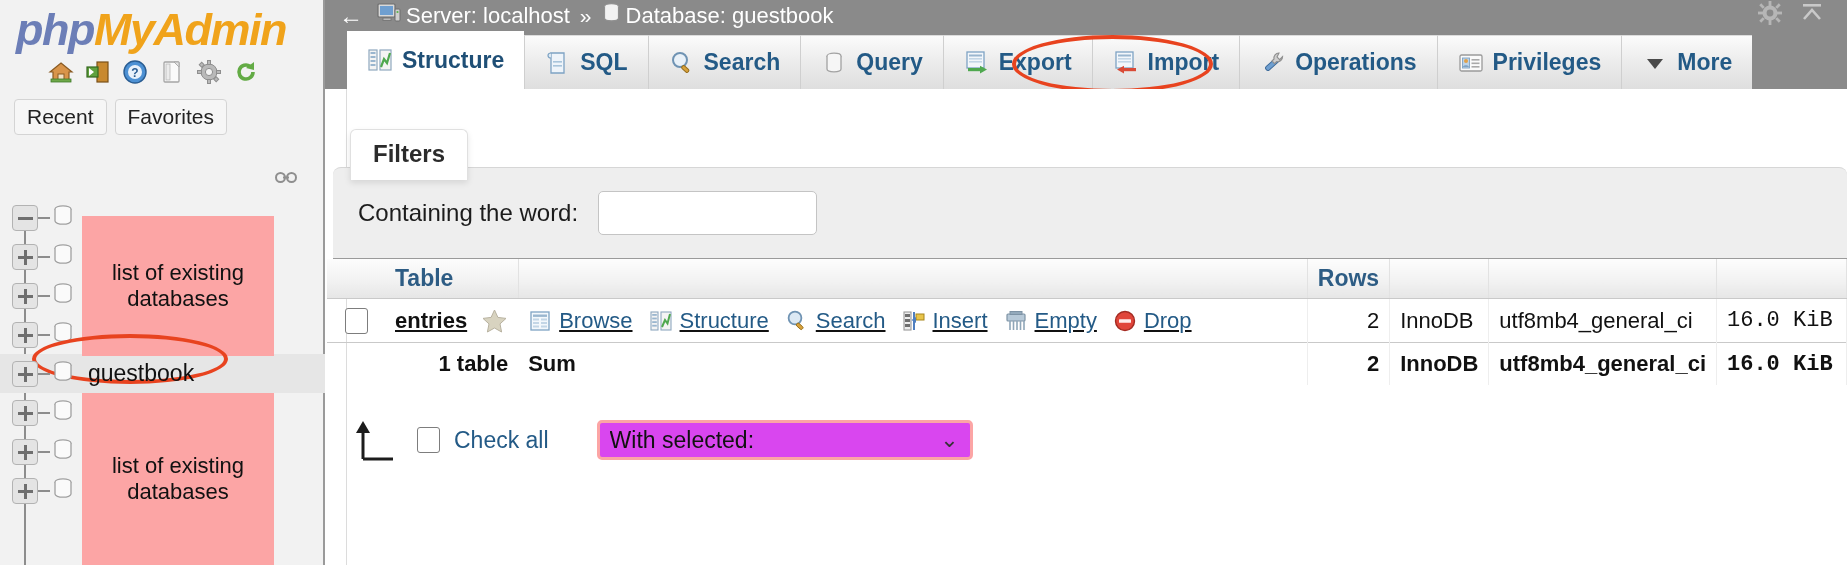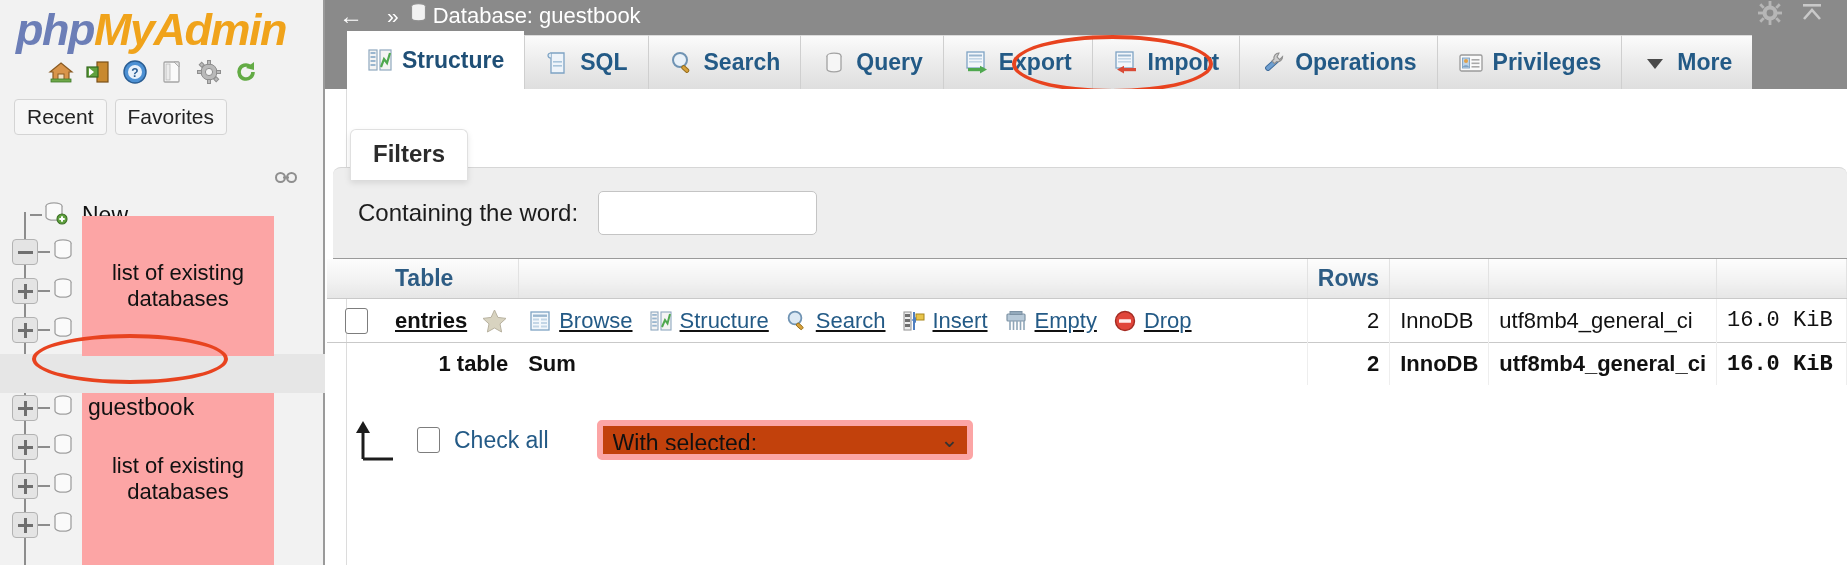--- a/index.html
+++ b/index.html
@@ -175,21 +175,21 @@
   .star { width: 27px; height: 26px; }
 
   .footrow {
     position: absolute; left: 2px; right: 0; top: 330px;
     display: flex; align-items: center; gap: 0; padding-left: 20px;
   }
   .arrowup { width: 52px; height: 42px; flex:0 0 52px; }
   .checkall-lbl { color: #235a86; font-size: 23px; }
   select.withsel {
     margin-left: 48px; width: 376px; height: 40px;
-    border: 6px solid #fca5a5; border-radius: 5px; background: #c2410c;
+    border: 3px solid #fca5a5; border-radius: 5px; background: #d946ef;
     font-size: 23px; color: #111; padding: 4px 10px;
     font-family: "Liberation Sans", sans-serif;
     appearance: none; -webkit-appearance: none;
   }
   .selwrap { position: relative; }
   .selwrap .caret {
     position: absolute; right: 14px; top: 50%; transform: translateY(-50%);
     pointer-events: none; font-size: 22px; color: #333;
   }
 </style>
@@ -264,34 +264,20 @@
       <svg width="22" height="13" viewBox="0 0 22 13">
         <rect x="1" y="2" width="9" height="9" rx="4.5" fill="none" stroke="#8f8f8f" stroke-width="2"></rect>
         <rect x="12" y="2" width="9" height="9" rx="4.5" fill="none" stroke="#8f8f8f" stroke-width="2"></rect>
         <rect x="8" y="5.5" width="6" height="2" fill="#8f8f8f"></rect>
       </svg>
     </span>
 
     <div id="tree">
       <div class="vrail" style="top:14px; height:360px;"></div>
 
-      <div class="tnode newrow">
-        <div class="pm spacer"></div>
-        <div class="hline" style="margin-left:-8px; width:30px;"></div>
-        <span class="dbico">
-          <svg width="24" height="26" viewBox="0 0 24 26">
-            <ellipse cx="10" cy="6" rx="8" ry="3.2" fill="#fafafa" stroke="#a0a0a0" stroke-width="1.3"></ellipse>
-            <path d="M2 6v11c0 1.8 3.6 3.2 8 3.2s8-1.4 8-3.2V6" fill="#fafafa" stroke="#a0a0a0" stroke-width="1.3"></path>
-            <circle cx="18" cy="19" r="5" fill="#5fa13e" stroke="#3a6e23" stroke-width="1.1"></circle>
-            <rect x="17" y="16.3" width="2" height="5.4" fill="#fff"></rect>
-            <rect x="15.3" y="18" width="5.4" height="2" fill="#fff"></rect>
-          </svg>
-        </span>
-        <span class="tlabel">New</span>
-      </div>
 
       <div class="tnode">
         <div class="pm"></div>
         <div class="hline"></div>
         <span class="dbico">
           <svg width="22" height="26" viewBox="0 0 22 26">
             <ellipse cx="11" cy="6" rx="8" ry="3.2" fill="#fafafa" stroke="#a0a0a0" stroke-width="1.3"></ellipse>
             <path d="M3 6v12c0 1.8 3.6 3.2 8 3.2s8-1.4 8-3.2V6" fill="#fafafa" stroke="#a0a0a0" stroke-width="1.3"></path>
           </svg>
         </span>
@@ -384,20 +370,32 @@
       <span>list of existing databases</span>
     </div>
 
     <div class="ellipse" style="left:32px; top:334px; width:196px; height:50px;"></div>
   </div>
 
   <div id="main">
 
     <div id="topbar">
       <span class="back">←</span>
+      <span class="crumbitem">
+        <span>
+          <svg width="24" height="22" viewBox="0 0 24 22">
+            <rect x="1" y="2" width="17" height="13" rx="1" fill="#d9d9d9" stroke="#6f6f6f" stroke-width="1.2"></rect>
+            <rect x="3" y="4" width="13" height="9" fill="#6f9fd0"></rect>
+            <rect x="6" y="16" width="8" height="2.5" fill="#b9b9b9" stroke="#6f6f6f" stroke-width="0.8"></rect>
+            <rect x="18" y="7" width="5" height="12" rx="1" fill="#cfcfcf" stroke="#6f6f6f" stroke-width="1"></rect>
+            <circle cx="20.5" cy="10" r="1.1" fill="#58b54a"></circle>
+          </svg>
+        </span>
+        <span>Server: localhost</span>
+      </span>
       <span class="sep">»</span>
       <span class="crumbitem">
         <span>
           <svg width="19" height="22" viewBox="0 0 19 22">
             <ellipse cx="9.5" cy="4.5" rx="7" ry="2.8" fill="#f2f2f2" stroke="#909090" stroke-width="1.2"></ellipse>
             <path d="M2.5 4.5v11.5c0 1.6 3.1 2.8 7 2.8s7-1.2 7-2.8V4.5" fill="#f2f2f2" stroke="#909090" stroke-width="1.2"></path>
           </svg>
         </span>
         <span>Database: guestbook</span>
       </span>

